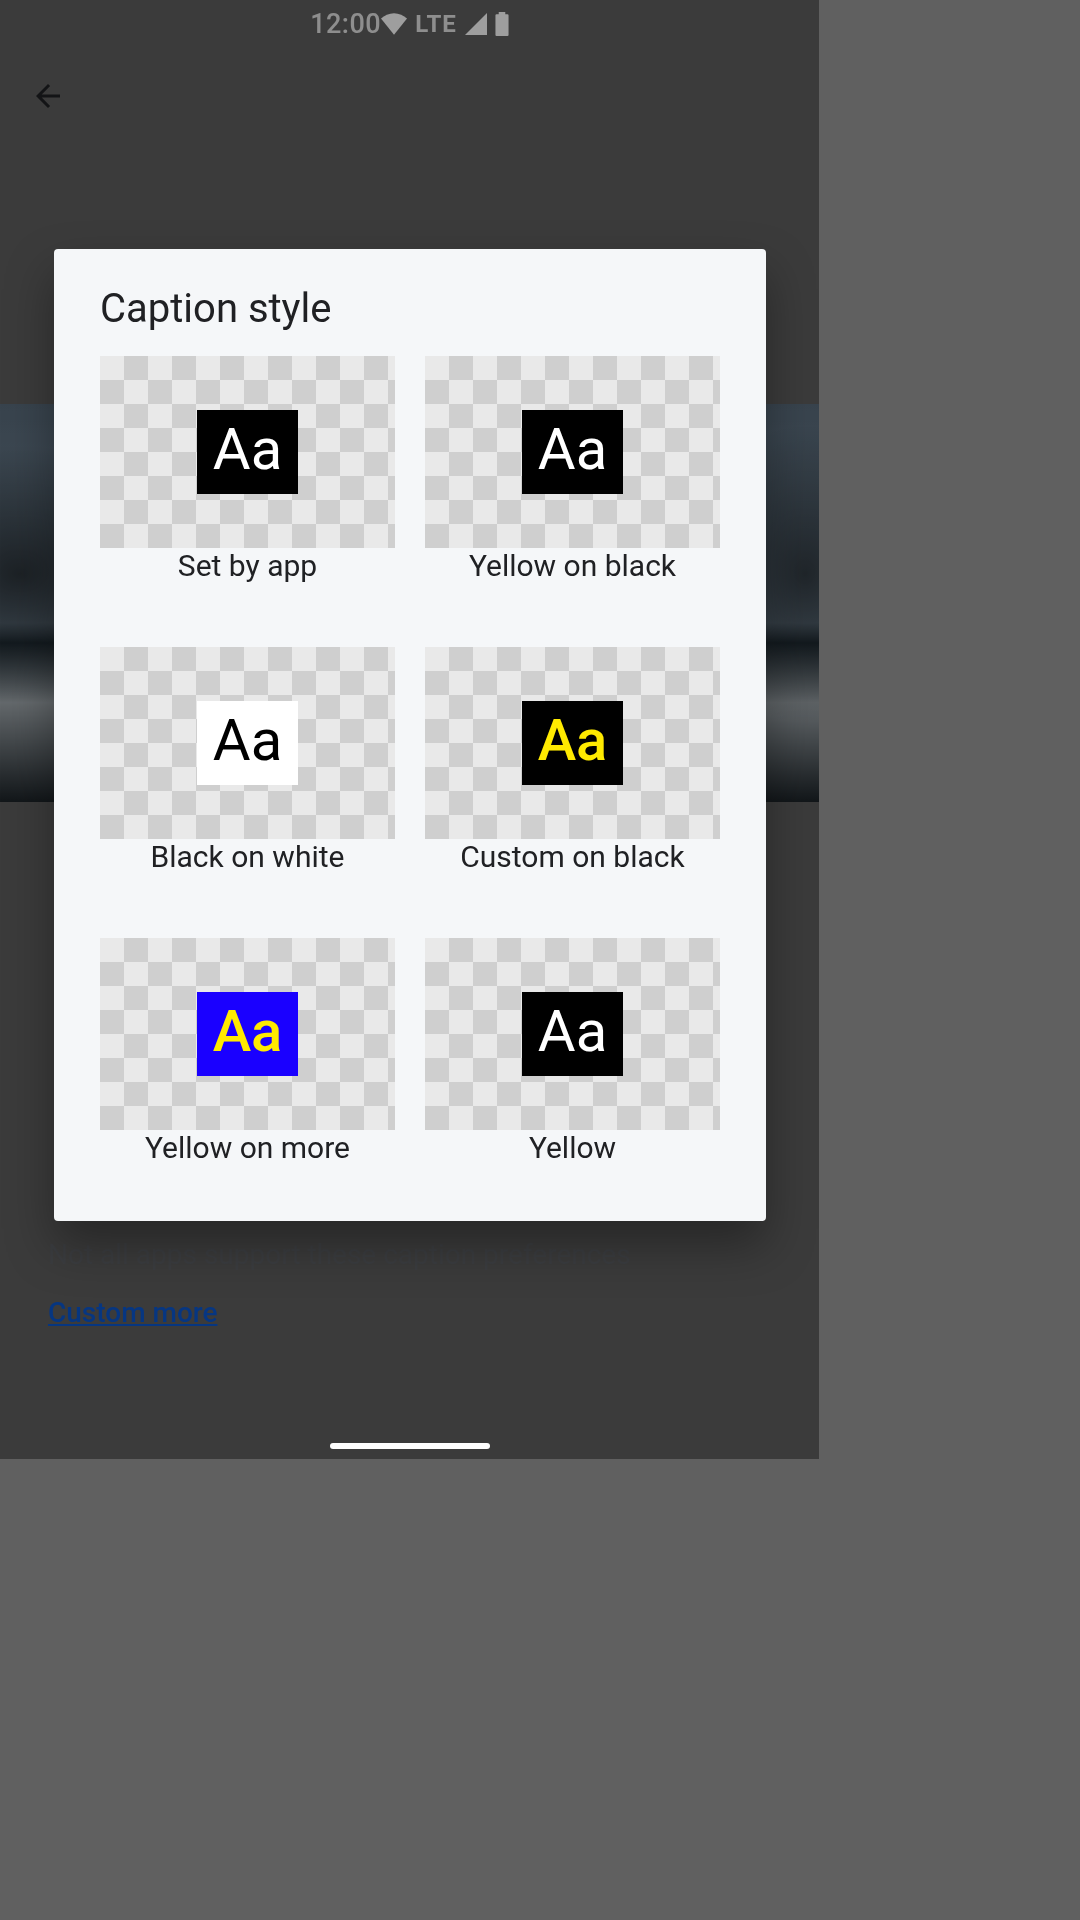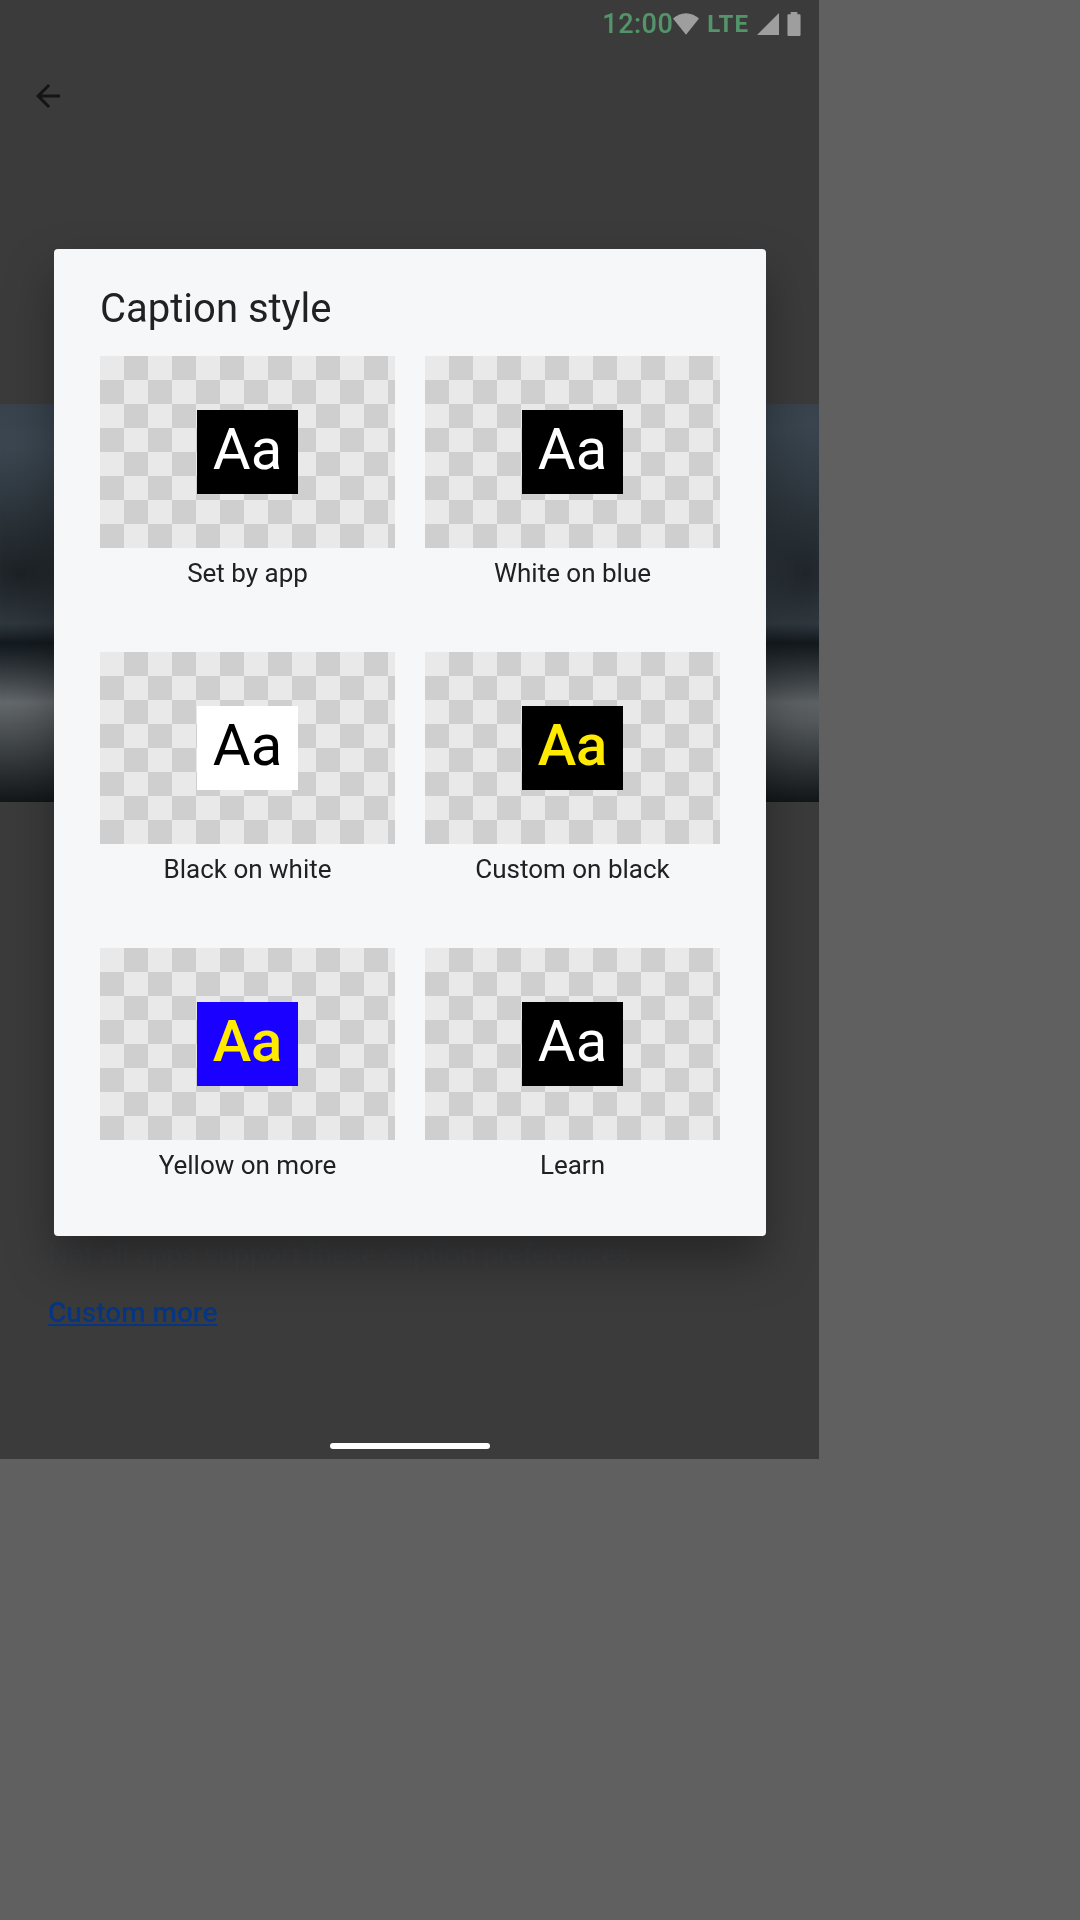--- a/index.html
+++ b/index.html
@@ -12,23 +12,23 @@
     position: relative;
   }
 
   
   .status-bar {
     position: absolute;
     top: 0; left: 0; right: 0;
     height: 48px;
     display: flex;
     align-items: center;
-    justify-content: flex-end;
+    justify-content: center;
     padding: 0 18px;
-    color: #86efac;
+    color: #e5e5e5;
   }
   .status-bar .time { font-size: 27px; font-weight: 500; letter-spacing: 0.5px; }
   .status-bar .right { display: flex; align-items: center; gap: 8px; }
   .status-bar .lte { font-size: 24px; font-weight: 700; letter-spacing: 1px; }
   .status-bar svg { display: block; }
 
   
   .toolbar {
     position: absolute;
     top: 68px; left: 20px;
@@ -137,22 +137,21 @@
   .swatch-set-by-app span,
   .swatch-white-on-black span,
   .swatch-custom span { color:#fff; }
   .swatch-black-on-white { background:#fff; }
   .swatch-black-on-white span { color:#000; }
   .swatch-yellow-on-black span { color:#ffea00; font-weight:500; }
   .swatch-yellow-on-blue { background:#1a00ff; }
   .swatch-yellow-on-blue span { color:#ffea00; font-weight:500; }
 
   .opt-label {
-    margin-top: 10px;
-    font-size: 26px;
+    font-size: 30px;
     color: #202124;
     text-align: center;
   }
 
   
   .nav-handle {
     position:absolute;
     bottom: 10px;
     left: 50%;
     transform: translateX(-50%);
@@ -208,21 +207,21 @@
           </div>
         </div>
         <div class="opt-label">Set by app</div>
       </div>
       <div class="opt">
         <div class="checker">
           <div class="swatch swatch-white-on-black">
             <span>Aa</span>
           </div>
         </div>
-        <div class="opt-label">White on blue</div>
+        <div class="opt-label">Yellow on black</div>
       </div>
       <div class="opt">
         <div class="checker">
           <div class="swatch swatch-black-on-white">
             <span>Aa</span>
           </div>
         </div>
         <div class="opt-label">Black on white</div>
       </div>
       <div class="opt">
@@ -240,18 +239,18 @@
           </div>
         </div>
         <div class="opt-label">Yellow on more</div>
       </div>
       <div class="opt">
         <div class="checker">
           <div class="swatch swatch-custom">
             <span>Aa</span>
           </div>
         </div>
-        <div class="opt-label">Learn</div>
+        <div class="opt-label">Yellow</div>
       </div>
     </div>
 </div>
 
 <div class="nav-handle"></div>
 
 </body></html>

